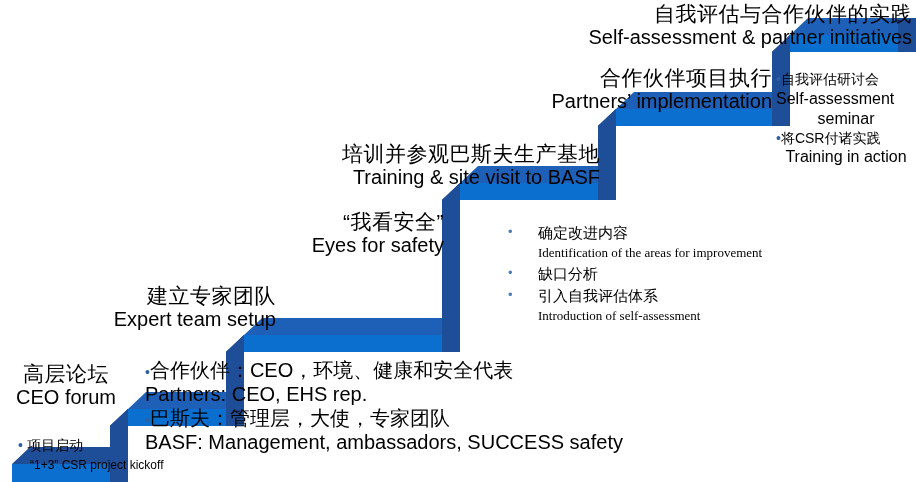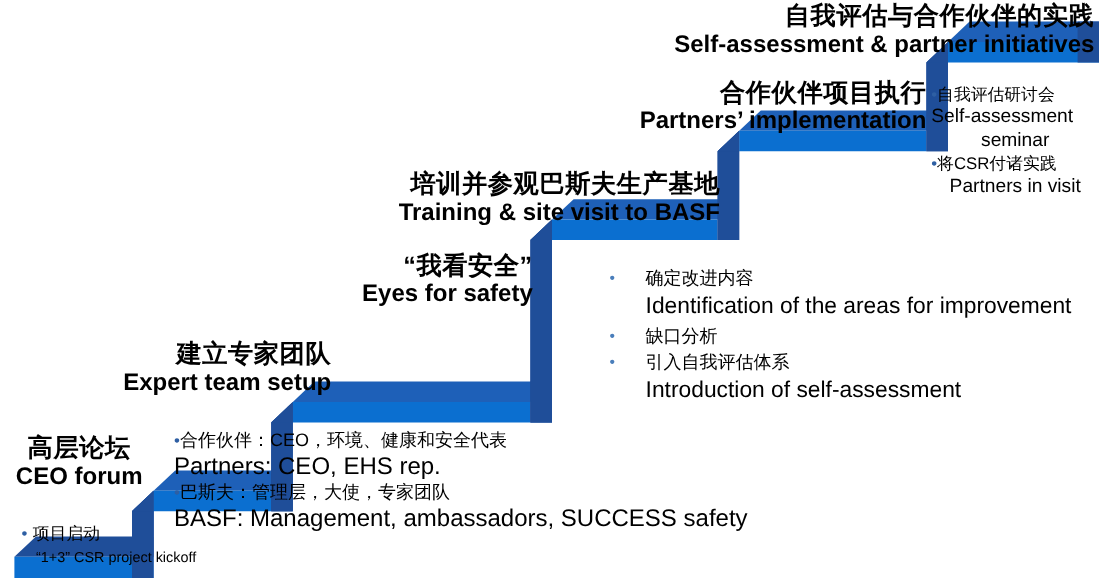--- a/index.html
+++ b/index.html
@@ -4,46 +4,46 @@
 <style>
   html,body{margin:0;padding:0;}
   body{
     width:916px;height:482px;background:#ffffff;
     font-family:"Liberation Sans","DejaVu Sans",sans-serif;
     overflow:hidden;position:relative;
   }
   #stage{position:absolute;left:0;top:0;width:916px;height:482px;}
   #stairs{position:absolute;left:0;top:0;width:916px;height:482px;}
 
-  .lbl{position:absolute;white-space:nowrap;color:#000;font-weight:bold;}
+  .lbl{position:absolute;white-space:nowrap;color:#000;}
   .lbl .cn{display:block;font-size:21px;line-height:1.12;letter-spacing:.5px;}
   .lbl .en{display:block;font-size:20px;line-height:1.14;}
   .lbl.r{text-align:right;}
   .lbl.c{text-align:center;}
 
   .blk{position:absolute;color:#000;}
   .bl{white-space:nowrap;line-height:1.2;}
   .bl .cn{font-size:14px;}
   .bl .en{font-size:15px;}
   .dot{color:#2e5fa3;font-size:14px;}
 
   
   #notes-partners{left:145px;top:358px;}
-  #notes-partners .cn{font-size:15px;}
+  #notes-partners .cn{font-size:20px;}
   #notes-partners .en{font-size:20px;}
   #notes-kickoff{left:18px;top:435px;}
   #notes-kickoff .cn{font-size:14px;}
   #notes-kickoff .en{font-size:12px;}
 
   
   #notes-mid{left:508px;top:223px;}
   #notes-mid .row{display:flex;align-items:flex-start;}
   #notes-mid .bdot{width:30px;flex:0 0 30px;color:#4a7ebb;font-size:13px;line-height:1.35;}
   #notes-mid .cn{font-size:15px;line-height:1.35;}
-  #notes-mid .en{font-size:19px;line-height:1.35;}
+  #notes-mid .en{font-size:13px;line-height:1.35;font-family:Liberation Serif, serif;}
   #notes-mid .grp{margin-bottom:2px;}
   #notes-mid .sub{padding-left:30px;}
 
   
   #notes-right{left:776px;top:70px;width:140px;}
   #notes-right .cn{font-size:14px;line-height:1.25;}
   #notes-right .en{font-size:16px;line-height:1.25;}
   #notes-right .ctr{text-align:center;}
 </style>
 </head>
@@ -203,17 +203,17 @@
   </div>
 
   <div class="blk" id="notes-right">
     <div>
       <div><span class="dot">•</span><span class="cn">自我评估研讨会</span></div>
       <div><span class="en">Self-assessment</span></div>
       <div class="ctr"><span class="en">seminar</span></div>
     </div>
     <div>
       <div><span class="dot">•</span><span class="cn">将CSR付诸实践</span></div>
-      <div class="ctr"><span class="en">Partners in visit</span></div>
+      <div class="ctr"><span class="en">Training in action</span></div>
     </div>
   </div>
 
 </div>
 
 </body></html>

